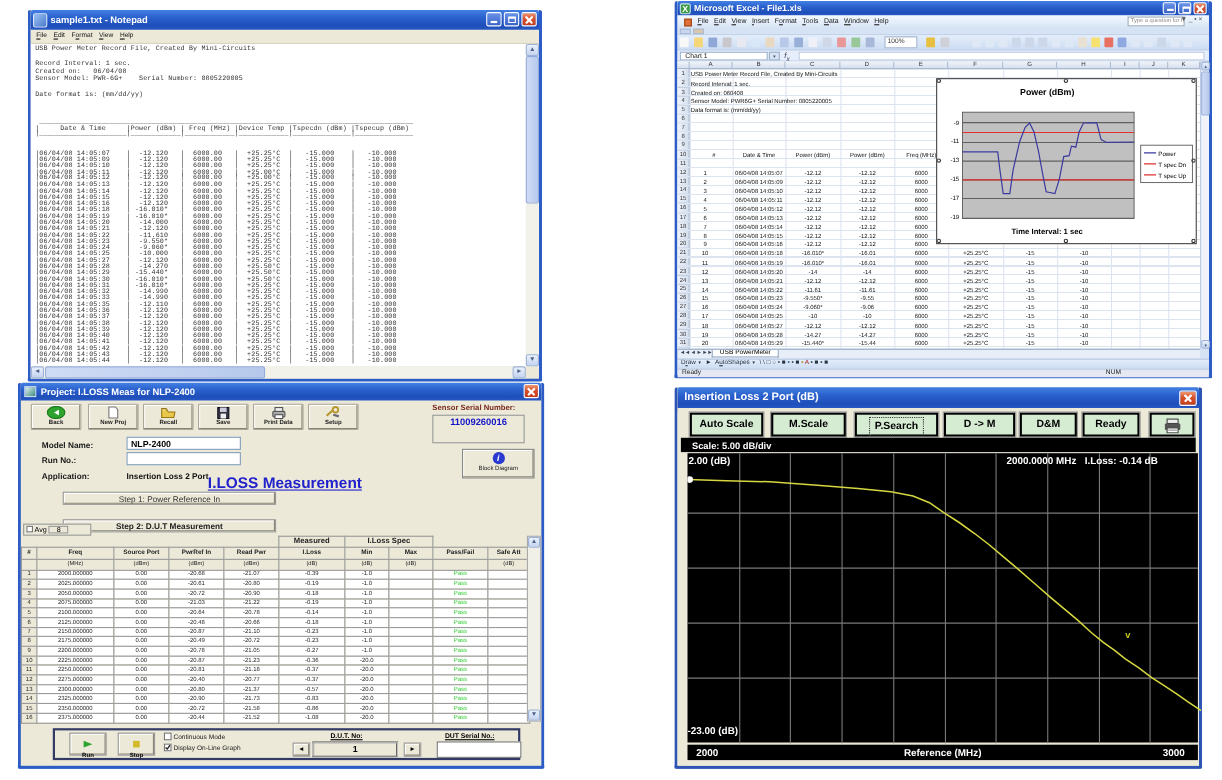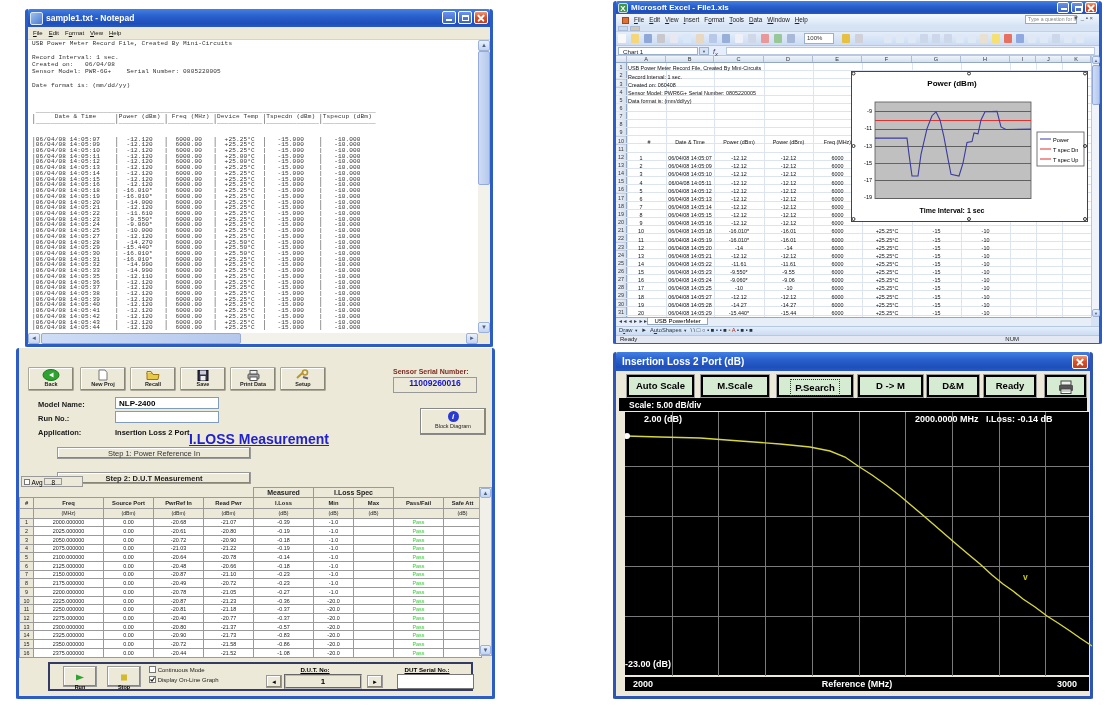--- a/index.html
+++ b/index.html
@@ -481,20 +481,27 @@
         <circle cx="117" cy="147" r="1.5" fill="none" stroke="#333"></circle>
         <circle cx="233" cy="147" r="1.5" fill="none" stroke="#333"></circle>
     </svg>
   </div>
   <div id="xl-tabs"><span style="margin-left:2px;color:#345;font-size:5px;letter-spacing:-0.5px">◄◄ ◄ ► ►►</span><span style="display:inline-block;background:#fff;border:1px solid #93a8c4;border-top:none;padding:0 6px;font-size:6px;color:#000">USB PowerMeter</span></div>
   <div id="xl-draw"><span style="margin-left:3px;color:#234">D<u>r</u>aw <span style="font-size:4px">▼</span> &nbsp;►&nbsp; A<u>u</u>toShapes <span style="font-size:4px">▼</span> &nbsp;\ \ □ ○ ▪ ■ <span style="color:#258">▪</span> ▪ ■ <span style="color:#b8860b">▪</span> <span style="color:#a22">A</span> ▪ ■ ▪ ■</span></div>
   <div id="xl-status"><span style="margin-left:4px">Ready</span><span style="position:absolute;right:80px">NUM</span></div>
 </div>
 
 <div class="win" id="proj">
+  <div class="tb">
+      <span style="width:11px;height:10px;margin:0 4px 0 3px;background:linear-gradient(135deg,#e8f4f0,#3a8a80);border:1px solid #cde;display:inline-block"></span>
+      <span>Project: I.LOSS Meas for NLP-2400</span>
+    <div class="tbtns">
+        <div class="tbtn close g-x"></div>
+      </div>
+  </div>
   <div class="pbtn" style="left:9px"><span class="pic"><svg width="18" height="12">
           <ellipse cx="9" cy="6" rx="8" ry="5.5" fill="#2fa32f" stroke="#1a7a1a"></ellipse>
           <path d="M11.5 3.5 L7 6 L11.5 8.5 Z" fill="#fff"></path>
         </svg></span>Back</div>
   <div class="pbtn" style="left:61px"><span class="pic"><svg width="18" height="12">
           <path d="M5 1 L11 1 L13 3.5 L13 11 L5 11 Z" fill="#fff" stroke="#777"></path>
         </svg></span>New Proj</div>
   <div class="pbtn" style="left:111px"><span class="pic"><svg width="18" height="12">
           <path d="M3 4 L8 4 L9 5.5 L15 5.5 L14 10.5 L3 10.5 Z" fill="#e8c84a" stroke="#997712"></path>
           <path d="M3 5 L3 2.5 L7 2.5 L8 4" fill="#f4e08a" stroke="#997712"></path>
@@ -508,21 +515,21 @@
           <rect x="4" y="5" width="11" height="5" rx="1" fill="#aaa" stroke="#555"></rect>
           <rect x="6" y="1.5" width="7" height="3.5" fill="#eee" stroke="#555"></rect>
           <rect x="6" y="8" width="7" height="3.5" fill="#fff" stroke="#555"></rect>
         </svg></span>Print Data</div>
   <div class="pbtn" style="left:261px"><span class="pic"><svg width="18" height="12">
           <path d="M3 9 L9 3.5" stroke="#b8962e" stroke-width="2"></path>
           <circle cx="11" cy="3.5" r="2.5" fill="none" stroke="#b8962e" stroke-width="1.6"></circle>
           <path d="M9 8 L14 9.5" stroke="#667" stroke-width="2"></path>
         </svg></span>Setup</div>
   <div class="plabel" style="left:374px;top:20px;color:#7b2c20;font-size:7px">Sensor Serial Number:</div>
-  <div class="pfield" style="left:374px;top:29px;width:84px;height:16px;text-align:center;font-size:8.5px;font-weight:bold;color:#1515c8;background:#ece9d8;border-color:#999">11009260016</div>
+  <div class="pfield" style="left:374px;top:29px;width:84px;height:26px;text-align:center;font-size:8.5px;font-weight:bold;color:#1515c8;background:#ece9d8;border-color:#999">11009260016</div>
   <div class="plabel" style="left:19px;top:52px">Model Name:</div>
   <div class="plabel" style="left:19px;top:66px">Run No.:</div>
   <div class="plabel" style="left:19px;top:80px">Application:</div>
   <div class="pfield" style="left:96px;top:49px;width:104px;height:12px;font-size:8px;font-weight:bold;padding:1px 0 0 3px">NLP-2400</div>
   <div class="pfield" style="left:96px;top:63px;width:104px;height:12px"></div>
   <div class="ptext" style="left:96px;top:80px;font-weight:bold">Insertion Loss 2 Port</div>
   <div style="position:absolute;left:401px;top:60px;width:66px;height:27px;background:#ece9d8;border:1px solid #888;box-shadow:inset -1px -1px 0 #8a8677,inset 1px 1px 0 #fff;text-align:center">
      <div style="width:11px;height:11px;border-radius:50%;background:#2a3ad0;color:#fff;font-size:8px;font-weight:bold;line-height:11px;margin:2px auto 0;font-style:italic">i</div>
      <div style="font-size:5.5px;color:#222;margin-top:1px">Block Diagram</div>
   </div>
@@ -830,21 +837,21 @@
 <line x1="374.5" y1="0" x2="374.5" y2="264" stroke="#7a7a7a" stroke-width="1"></line>
 <line x1="420.5" y1="0" x2="420.5" y2="264" stroke="#7a7a7a" stroke-width="1"></line>
         <line x1="0" y1="54.5" x2="464" y2="54.5" stroke="#7a7a7a" stroke-width="1"></line>
 <line x1="0" y1="104.5" x2="464" y2="104.5" stroke="#7a7a7a" stroke-width="1"></line>
 <line x1="0" y1="154.5" x2="464" y2="154.5" stroke="#7a7a7a" stroke-width="1"></line>
 <line x1="0" y1="204.5" x2="464" y2="204.5" stroke="#7a7a7a" stroke-width="1"></line>
         <polyline points="1,24 35,25 75,26 115,29 155,32 185,35 205,39 220,45 233,54 247,63 261,73 274,83 287,94 300,105 315,118 330,131 343,142 355,152 367,163 378,172 388,179 398,187 410,195 422,204 433,211 445,219 455,226 467,234" fill="none" stroke="#d6d640" stroke-width="1.4"></polyline>
         <circle cx="2" cy="24" r="3" fill="#fff"></circle>
         <text x="398" y="168" font-size="8.5" font-weight="bold" fill="#c8c820">v</text>
       </svg>
-      <div class="ilw" style="left:19px;top:2px">2.00 (dB)</div>
+      <div class="ilw" style="left:1px;top:2px">2.00 (dB)</div>
       <div class="ilw" style="left:290px;top:2px">2000.0000 MHz&nbsp;&nbsp; I.Loss: -0.14 dB</div>
       <div class="ilw" style="left:0;top:247px">-23.00 (dB)</div>
     </div>
     <div id="il-xbar">
       <span style="position:absolute;left:8px;top:2px">2000</span>
       <span style="position:absolute;left:0;right:0;top:2px;text-align:center">Reference (MHz)</span>
       <span style="position:absolute;right:12px;top:2px">3000</span>
     </div>
   </div>
 </div>

